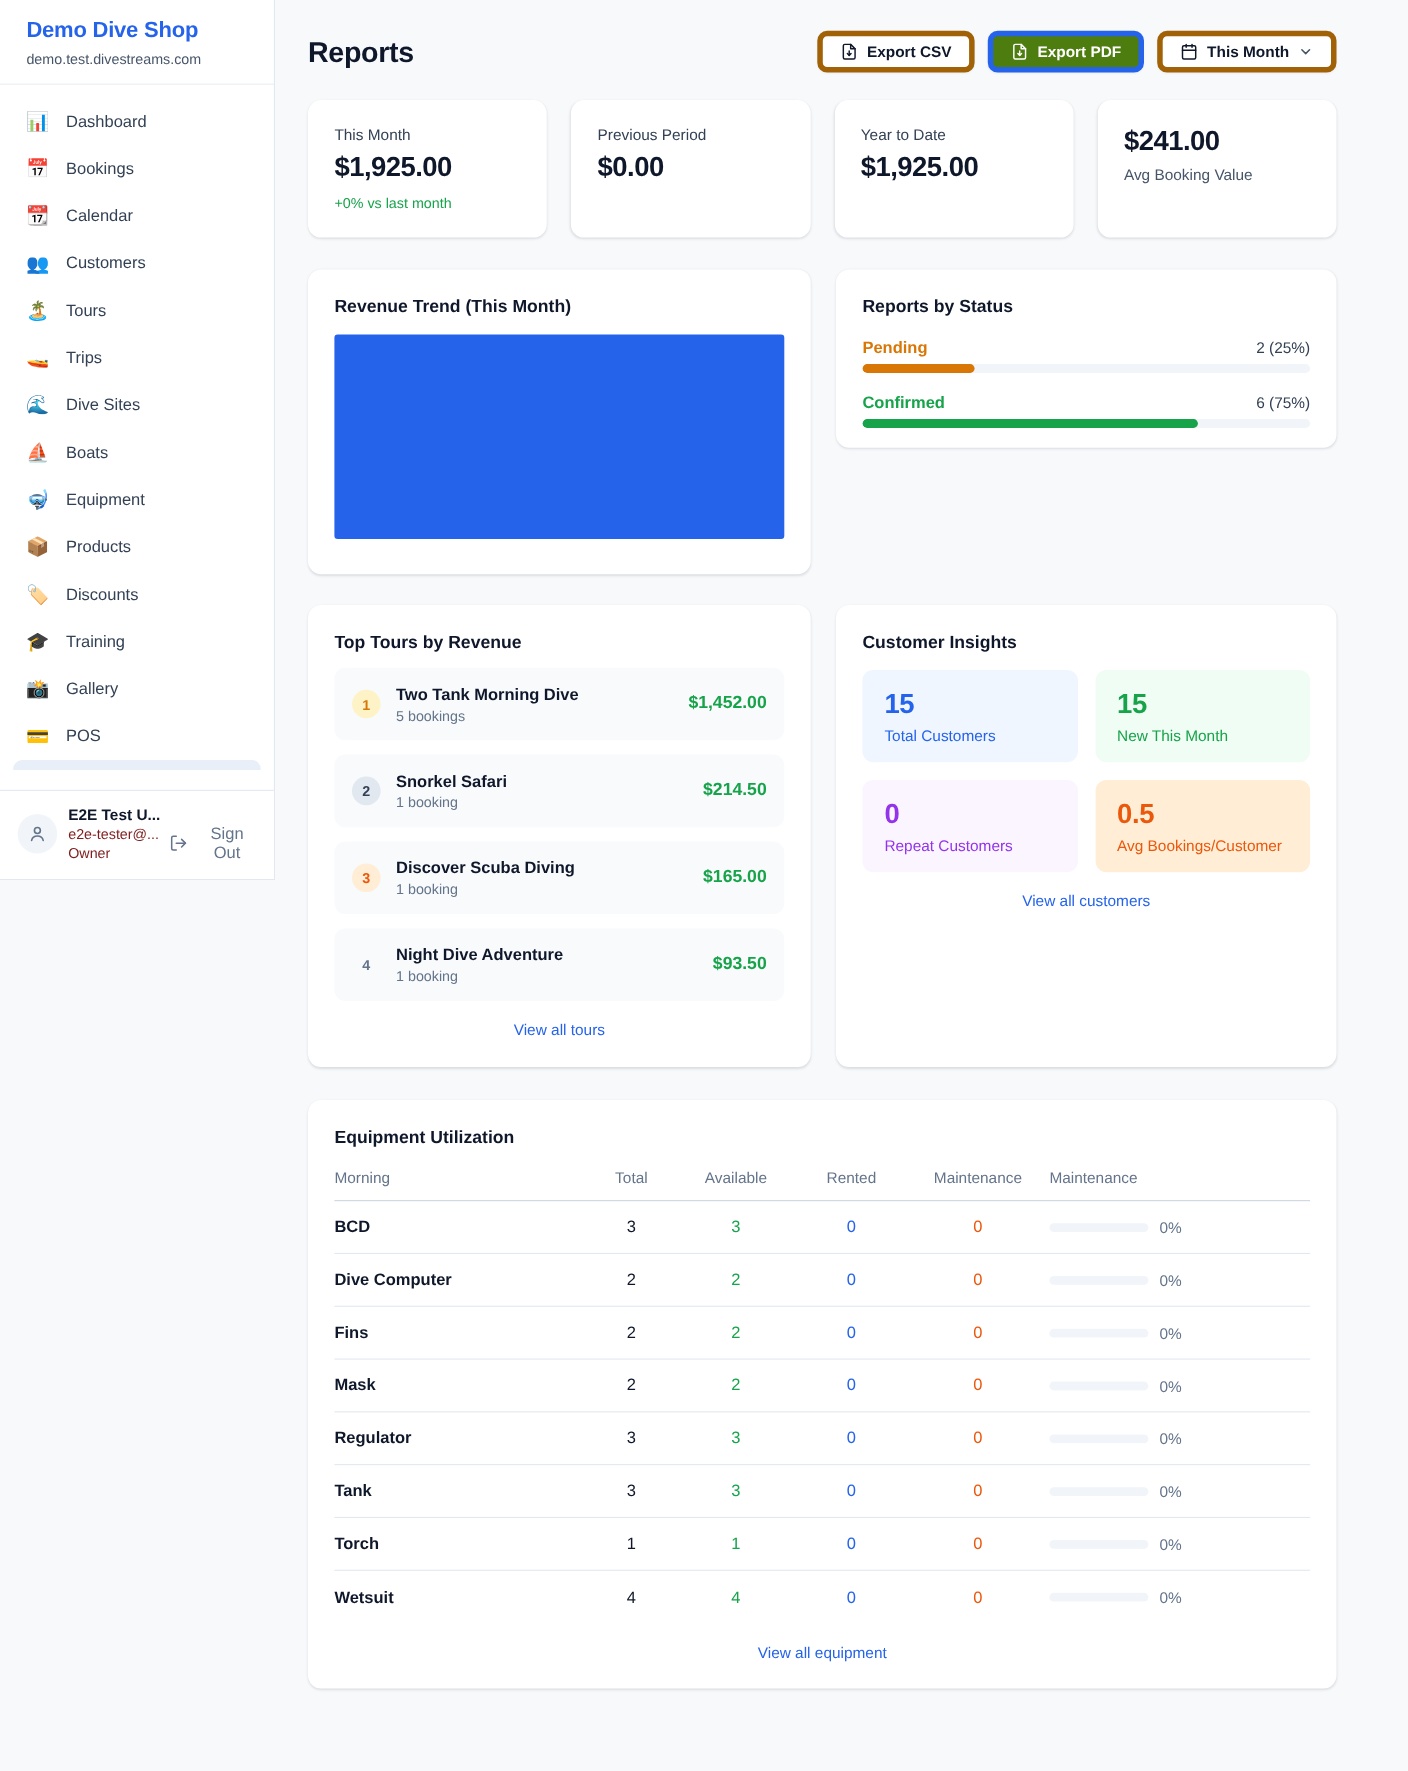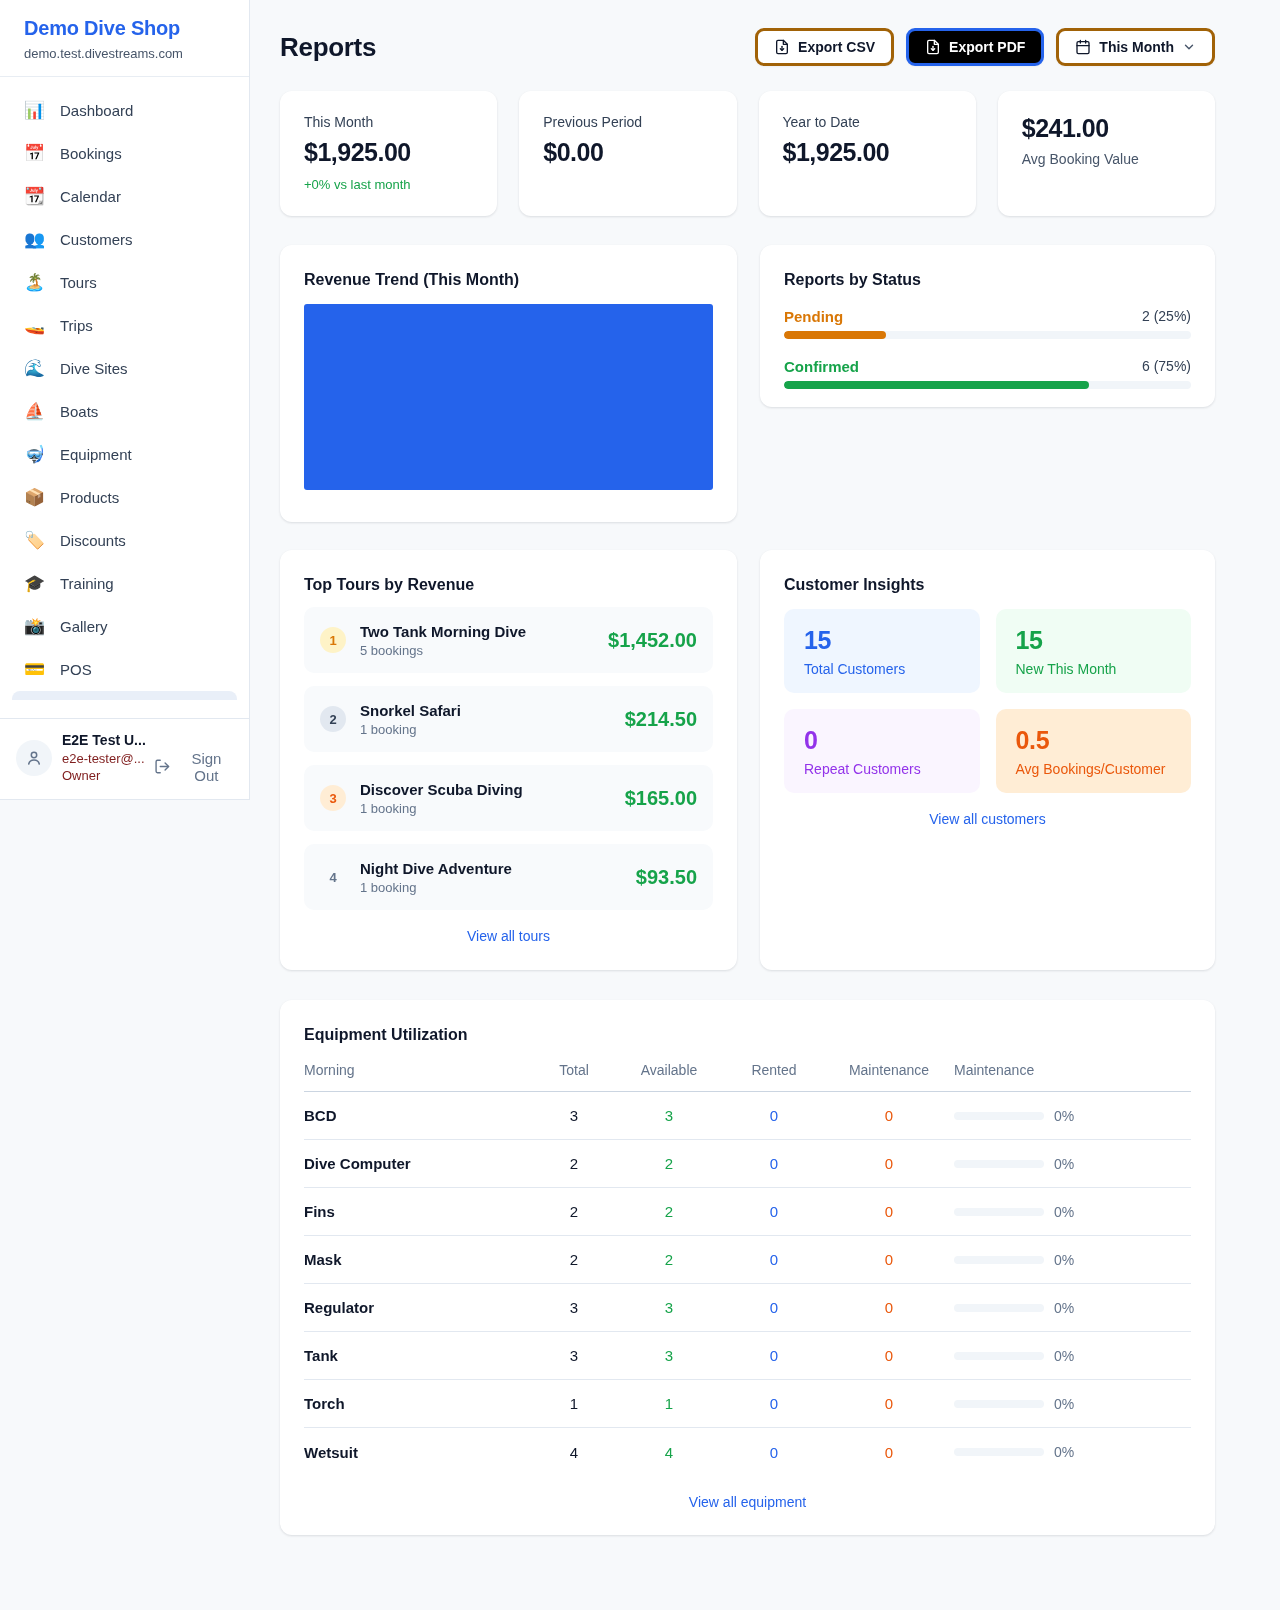--- a/index.html
+++ b/index.html
@@ -37,23 +37,23 @@
     color:#64748b; font-size:15px; background:none; border:none; cursor:pointer;
     font-family:inherit;margin-top:17px; }
 
   
   .page-header { position:absolute; left:280px; top:28px; width:935px;
     display:flex; align-items:center; }
   .page-title { font-size:26px; font-weight:bold; letter-spacing:-0.3px; color:#0f172a; }
   .header-actions { margin-left:auto; display:flex; gap:12px; }
   .btn { display:inline-flex; align-items:center; gap:8px; height:38px; padding:0 16px;
     border-radius:9px; font-size:14px; font-weight:bold; font-family:inherit;
-    border:3px solid #a16207; background:#fff; color:#0f172a; cursor:pointer;
+    border:5px solid #a16207; background:#fff; color:#0f172a; cursor:pointer;
     box-shadow:0 1px 2px rgba(15,23,42,.04); }
-  .btn.primary { background:#000000; border-color:#2563eb; color:#fff; }
+  .btn.primary { background:#4d7c0f; border-color:#2563eb; color:#fff; }
 
   .card { position:absolute; background:#fff; border-radius:12px;
     box-shadow:0 1px 2px rgba(15,23,42,.05), 0 1px 3px rgba(15,23,42,.07); }
   .card-title { font-size:16px; font-weight:bold; color:#0f172a; }
 
   
   .stats { position:absolute; left:280px; top:91px; width:935px;
     display:grid; grid-template-columns:repeat(4,1fr); gap:22px; }
   .stat-card { position:relative; background:#fff; border-radius:12px; height:125px;
     padding:23px 24px; box-shadow:0 1px 2px rgba(15,23,42,.05), 0 1px 3px rgba(15,23,42,.07); }
@@ -80,21 +80,21 @@
   #tours-card { left:280px; top:550px; width:457px; height:420px; padding:26px 24px; }
   .tour-row { display:flex; align-items:center; gap:14px; background:#f8fafc;
     border-radius:10px; padding:12px 16px; margin-top:13px; height:66px; }
   .tour-row:first-of-type { margin-top:14px; }
   .rank-badge { width:26px; height:26px; border-radius:50%; flex:0 0 auto;
     display:flex; align-items:center; justify-content:center;
     font-size:13px; font-weight:bold; }
   .tour-info { min-width:0; }
   .tour-name { font-size:15px; font-weight:bold; color:#0f172a; }
   .tour-bookings { font-size:13px; color:#64748b; margin-top:3px; }
-  .tour-revenue { margin-left:auto; font-size:20px; font-weight:bold; color:#16a34a; }
+  .tour-revenue { margin-left:auto; font-size:16px; font-weight:bold; color:#16a34a; }
   .view-all { display:block; text-align:center; color:#2563eb; font-size:14px;
     text-decoration:none; margin-top:18px; cursor:pointer; }
 
   
   #insights-card { left:760px; top:550px; width:455px; height:420px; padding:26px 24px; }
   .tiles { margin-top:15px; display:grid; grid-template-columns:1fr 1fr; gap:16px; }
   .tile { border-radius:10px; padding:17px 20px; height:84px; }
   .tile-value { font-size:25px; font-weight:bold; letter-spacing:-0.3px; }
   .tile-label { font-size:14px; margin-top:6px; }
 

